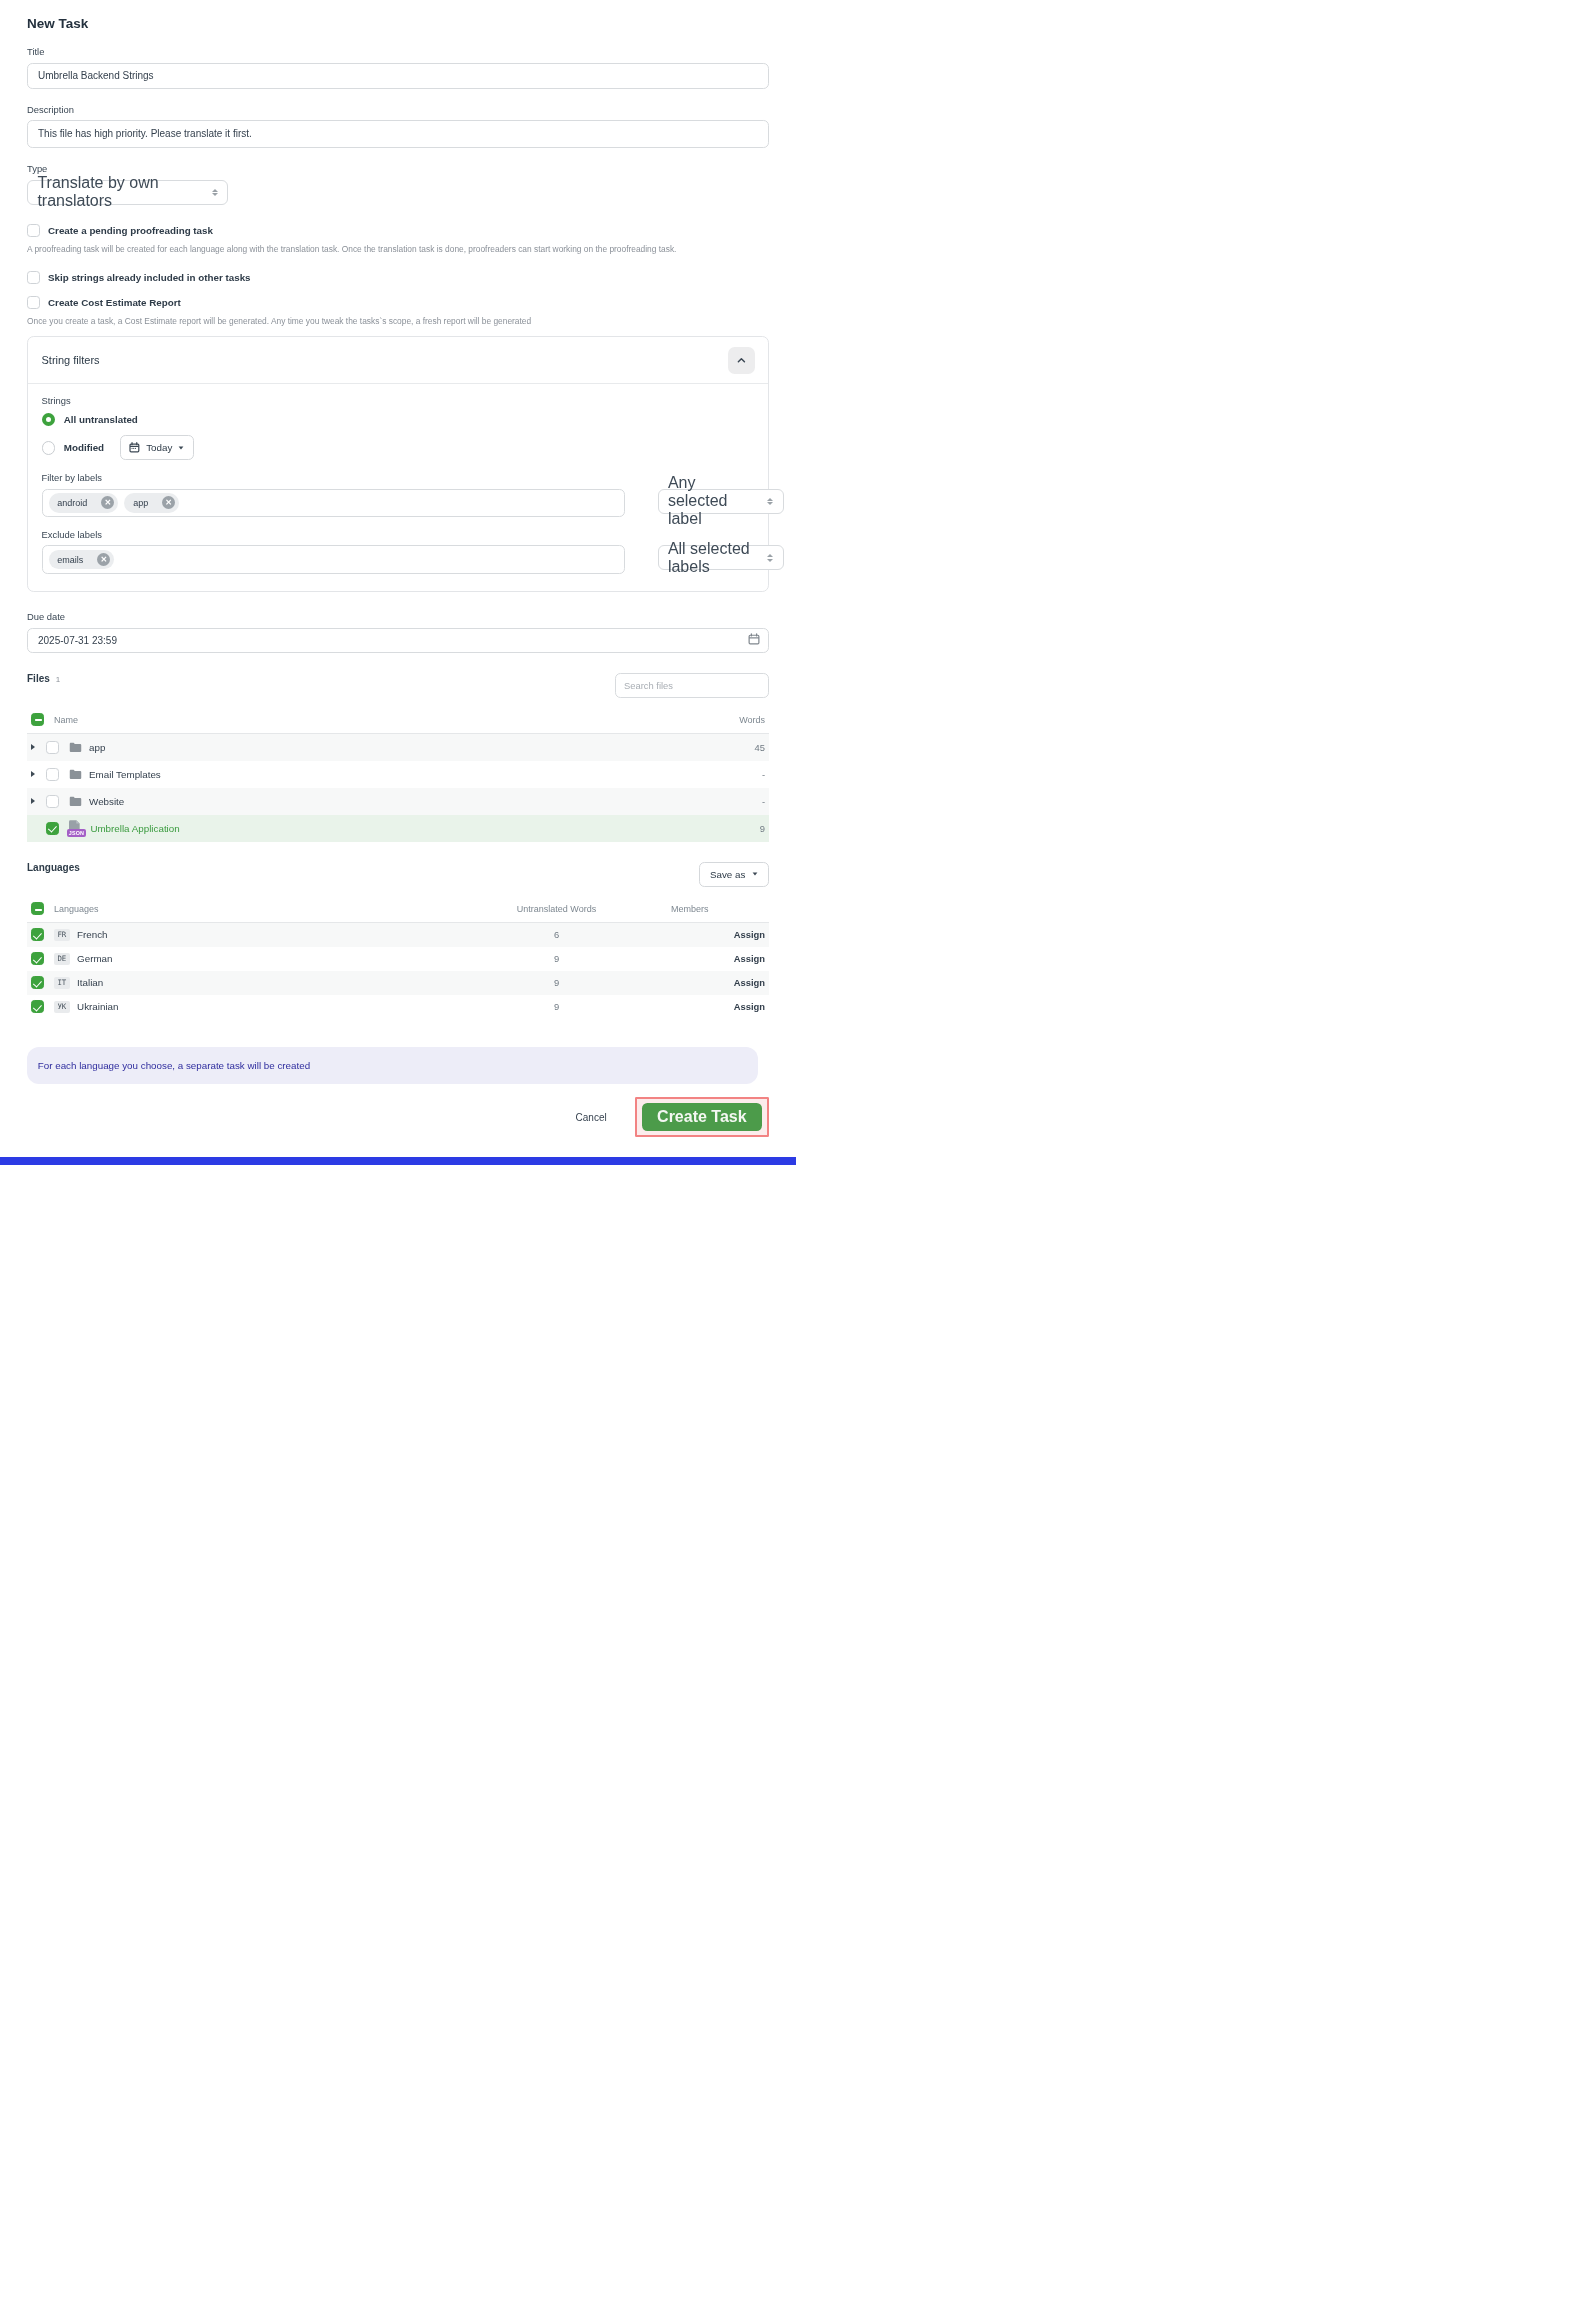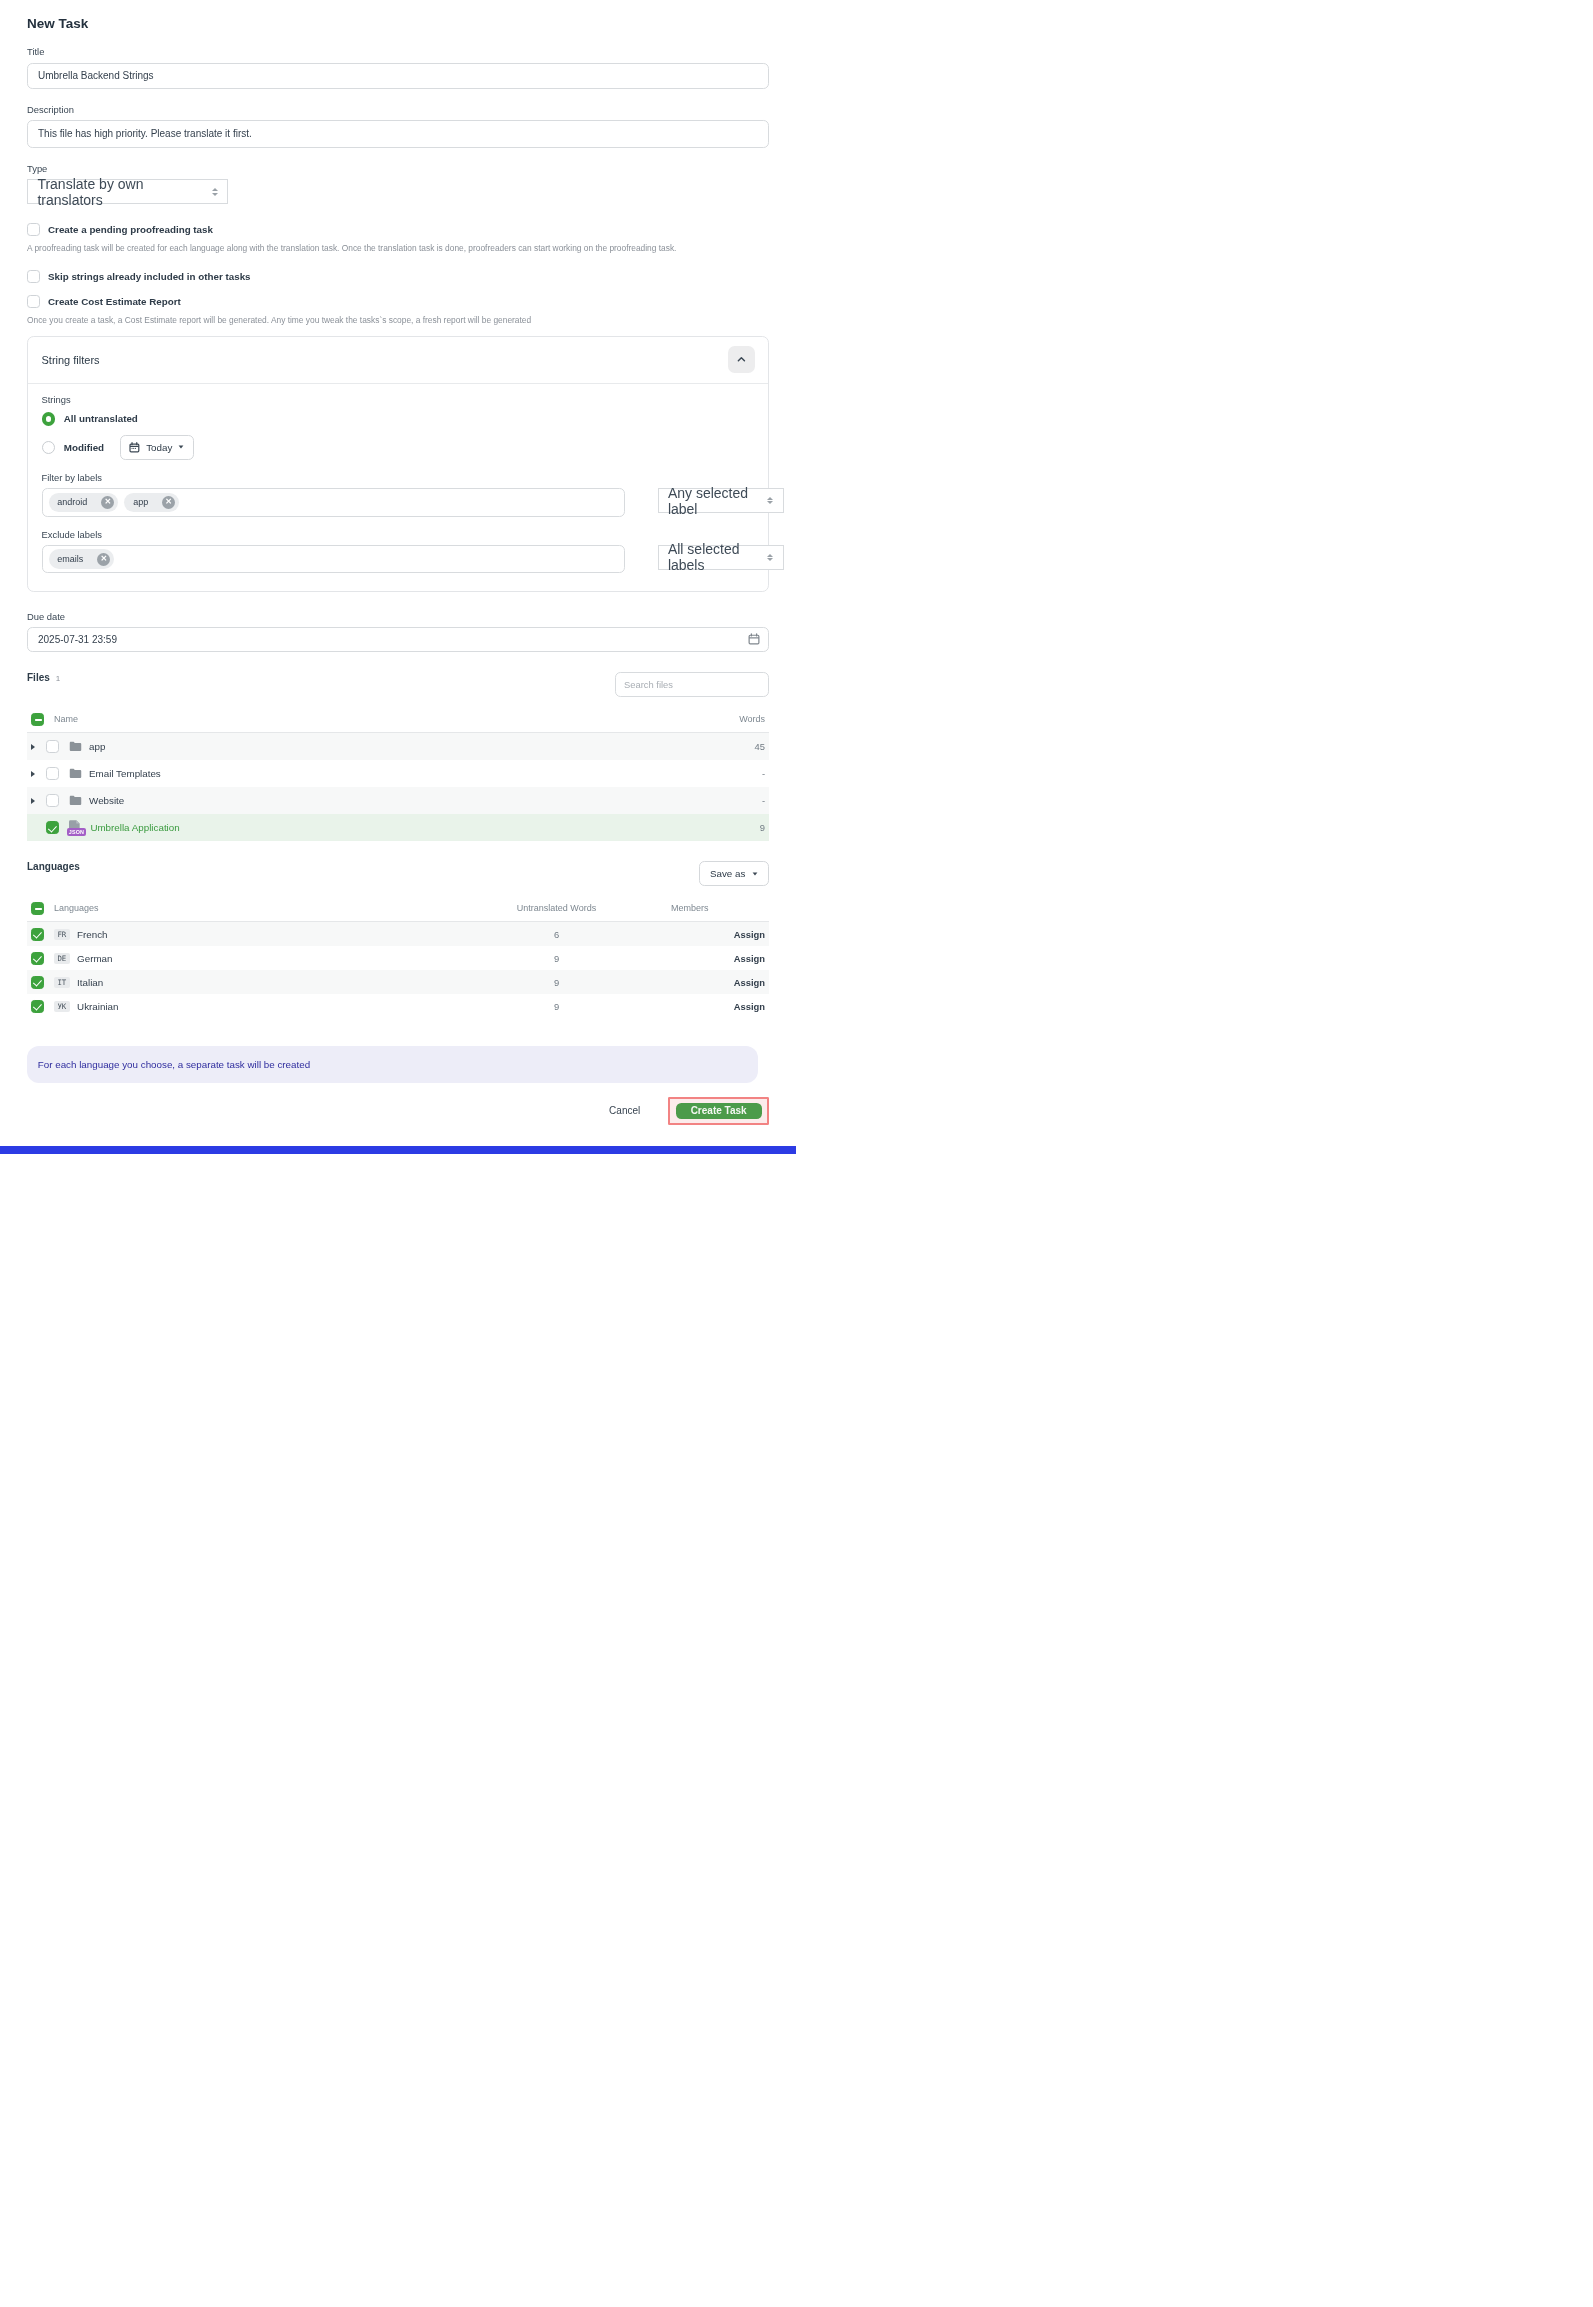--- a/index.html
+++ b/index.html
@@ -17,23 +17,23 @@
   .text-input {
     width:742px; height:26px; border:0.7px solid #d8dbde; border-radius:5.4px;
     padding:0 10px; font-size:10px; color:#333f4c; background:#fff; outline:none;
     font-family:"Liberation Sans", sans-serif; display:block;
   }
   .text-input.tall { height:28px; }
   .mb24 { margin-bottom:15px; }
 
   
   .select-box {
-    height:25px; border:0.7px solid #d8dbde; border-radius:0; background:#fff;
+    height:25px; border:0.7px solid #d8dbde; border-radius:6px; background:#fff;
     display:inline-flex; align-items:center; gap:13px; padding:0 9.4px;
-    font-size:14px; color:#3e4a56; cursor:pointer;
+    font-size:16px; color:#3e4a56; cursor:pointer;
   }
   .caret-updown { display:inline-flex; flex-direction:column; gap:1.3px; }
   .caret-updown i { display:block; width:0; height:0; border-left:3px solid transparent; border-right:3px solid transparent; }
   .caret-updown i.up { border-bottom:3.4px solid #9aa1a7; }
   .caret-updown i.down { border-top:3.4px solid #9aa1a7; }
   .caret-down { display:inline-block; width:0; height:0; border-left:3.4px solid transparent; border-right:3.4px solid transparent; border-top:4px solid #3c4854; }
 
   
   .cb {
     width:13px; height:13px; border:0.7px solid #cfd3d7; border-radius:3.4px; background:#fff;
@@ -156,22 +156,22 @@
   .banner {
     width:731px; margin-top:28px; background:#ededf8; border-radius:12px;
     padding:13px 10.8px; font-size:9.8px; color:#2f2d9e;
   }
 
   
   .footer { display:flex; justify-content:flex-end; align-items:center; gap:28px; margin-top:13.5px; padding-bottom:28px; }
   .cancel-btn { font-size:10px; color:#374350; background:none; border:none; cursor:pointer; font-family:"Liberation Sans", sans-serif; }
   .annotation-box { border:2px solid #f28383; background:#fcecec; padding:4px 5.4px; border-radius:1.3px; }
   .create-btn {
-    background:#4c9b4a; color:#f4f7f2; border:none; border-radius:5.4px; height:16px; padding:0 15px;
-    font-size:10px; font-weight:700; cursor:pointer; font-family:"Liberation Sans", sans-serif;
+    background:#4c9b4a; color:#f4f7f2; border:none; border-radius:5.4px; height:28px; padding:0 15px;
+    font-size:16px; font-weight:700; cursor:pointer; font-family:"Liberation Sans", sans-serif;
   }
 
   .bottom-bar { position:absolute; left:0; right:0; bottom:0; height:8px; background:#2c3be4; }
 </style>
 </head>
 <body>
 
 <div class="page">
 
   <h1 class="page-title">New Task</h1>

